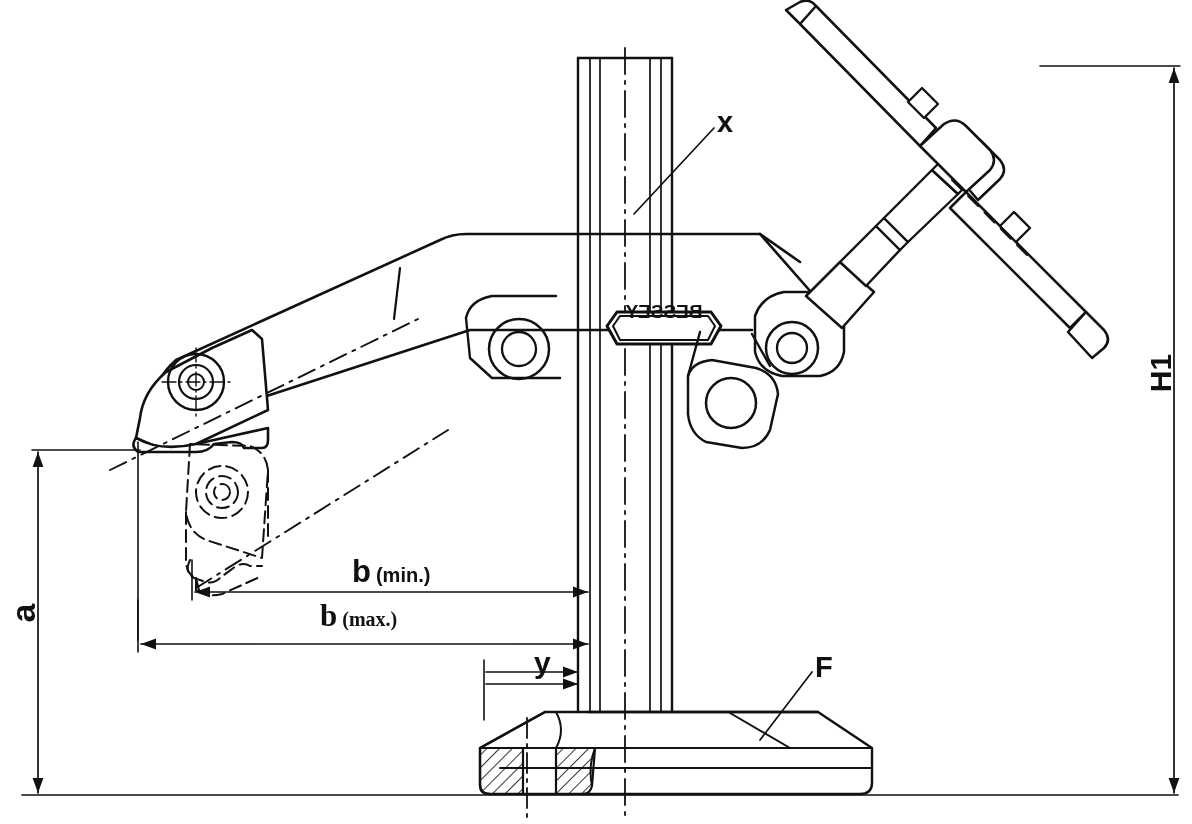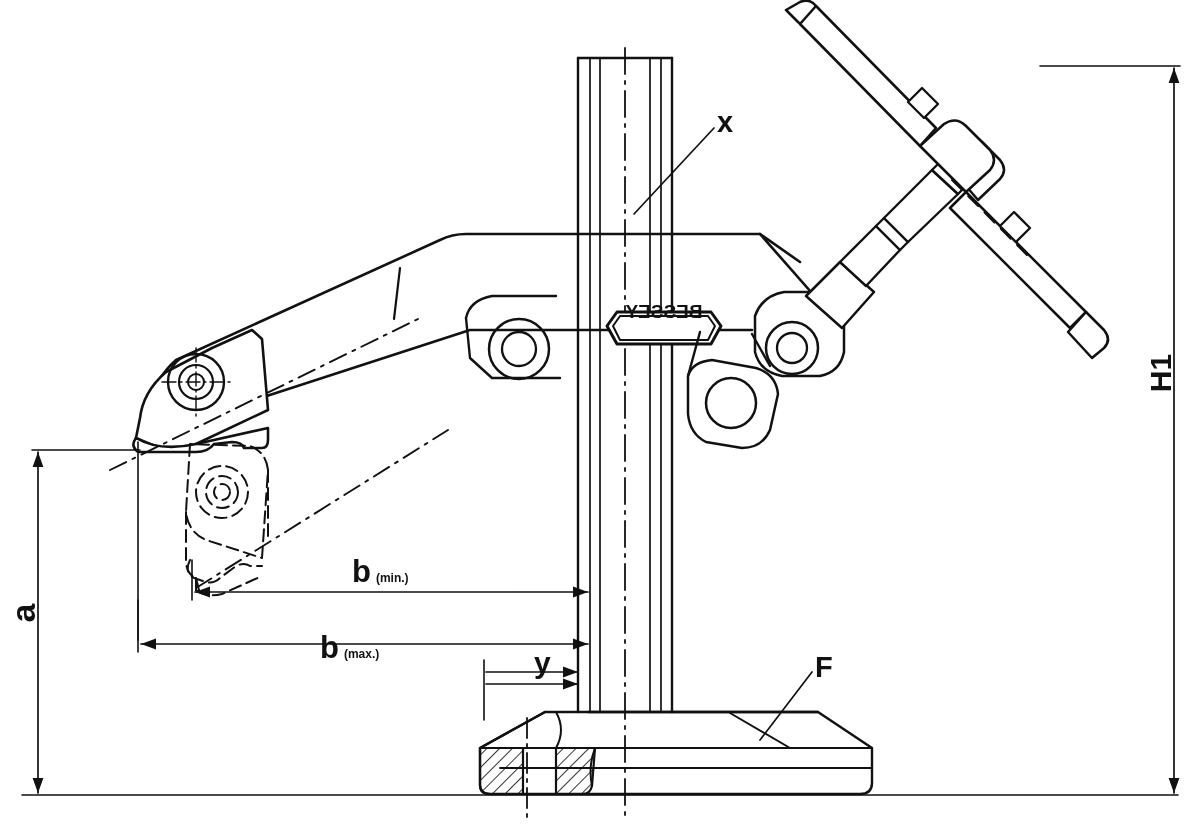--- a/index.html
+++ b/index.html
@@ -9,22 +9,22 @@
   #stage{position:absolute;left:0;top:0;width:1192px;height:824px;}
   #drawing{position:absolute;left:0;top:0;width:1192px;height:824px;}
   .lbl{position:absolute;font-weight:bold;color:#111;line-height:1;white-space:nowrap;}
   .lbl .sub{font-size:.62em;font-weight:bold;}
   #lbl-a{left:14px;top:596px;font-size:34px;transform:rotate(-90deg);transform-origin:center center;}
   #lbl-h1{left:1142px;top:358px;font-size:30px;transform:rotate(-90deg);transform-origin:center center;}
   #lbl-x{left:717px;top:108px;font-size:29px;}
   #lbl-y{left:534px;top:648px;font-size:30px;}
   #lbl-f{left:815px;top:653px;font-size:29px;}
   #lbl-bmin{left:352px;top:556px;font-size:31px;}
-  #lbl-bmax{left:320px;top:632px;font-size:31px;}
-  #lbl-bmin .sub,#lbl-bmax .sub{font-size:12px;margin-left:5px;}
+  #lbl-bmax{left:320px;top:600px;font-size:31px;font-family:Liberation Serif, serif;}
+  #lbl-bmin .sub,#lbl-bmax .sub{font-size:20px;margin-left:5px;}
 </style>
 </head>
 <body>
 
 <div id="stage">
 
   <svg id="drawing" viewBox="0 0 1192 824" xmlns="http://www.w3.org/2000/svg">
     <defs>
       <marker id="ah" markerWidth="16" markerHeight="12" refX="15" refY="6" orient="auto" markerUnits="userSpaceOnUse">
         <path d="M0,0.6 L15,6 L0,11.4 Z" fill="#111"></path>

